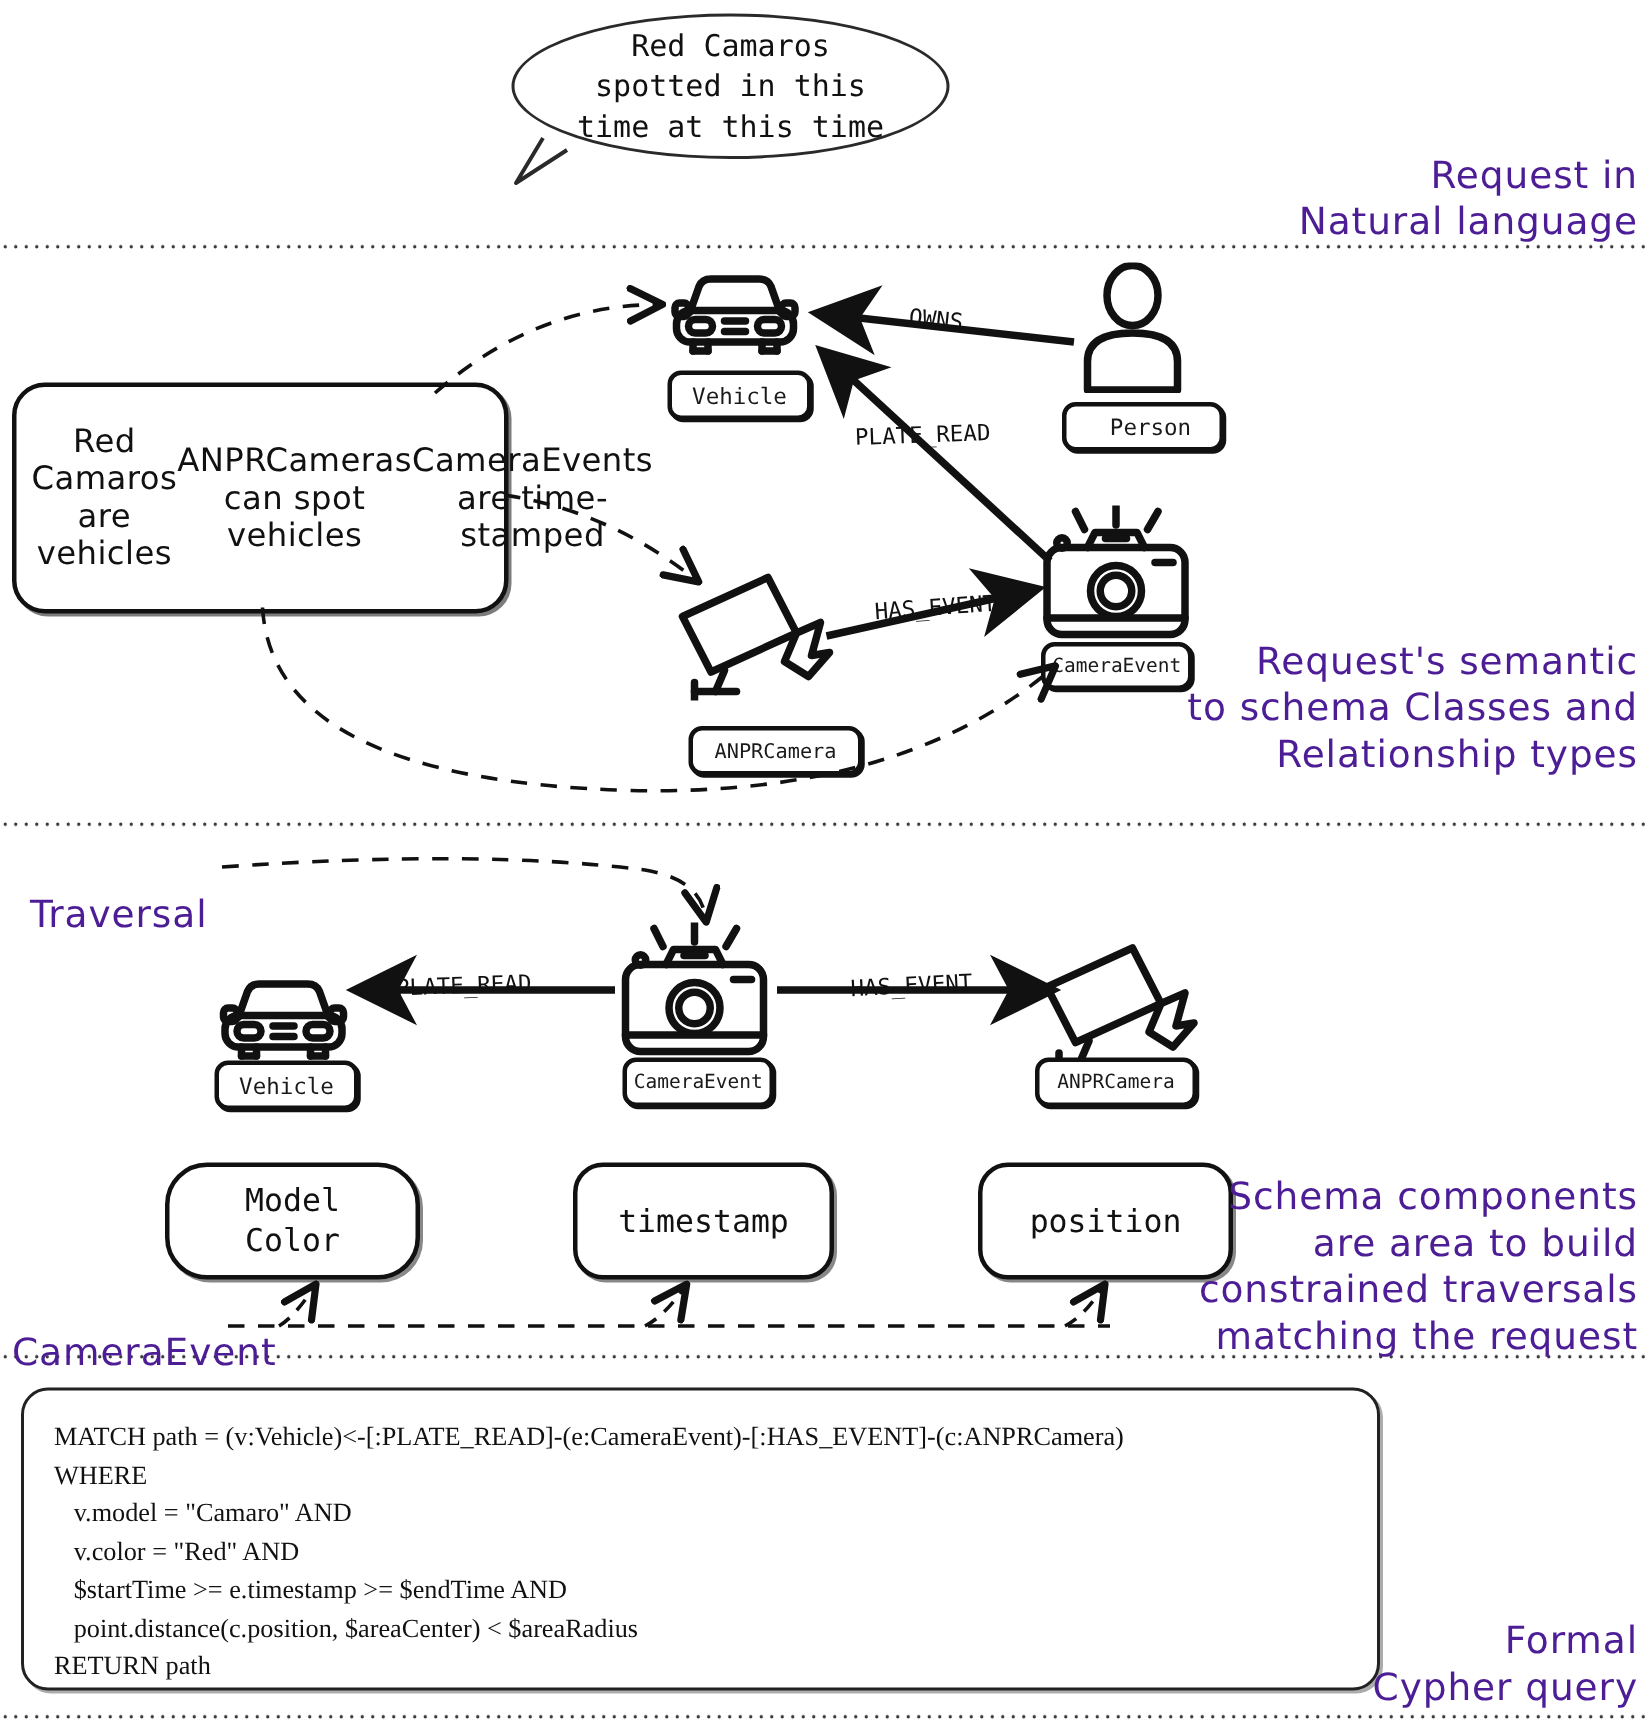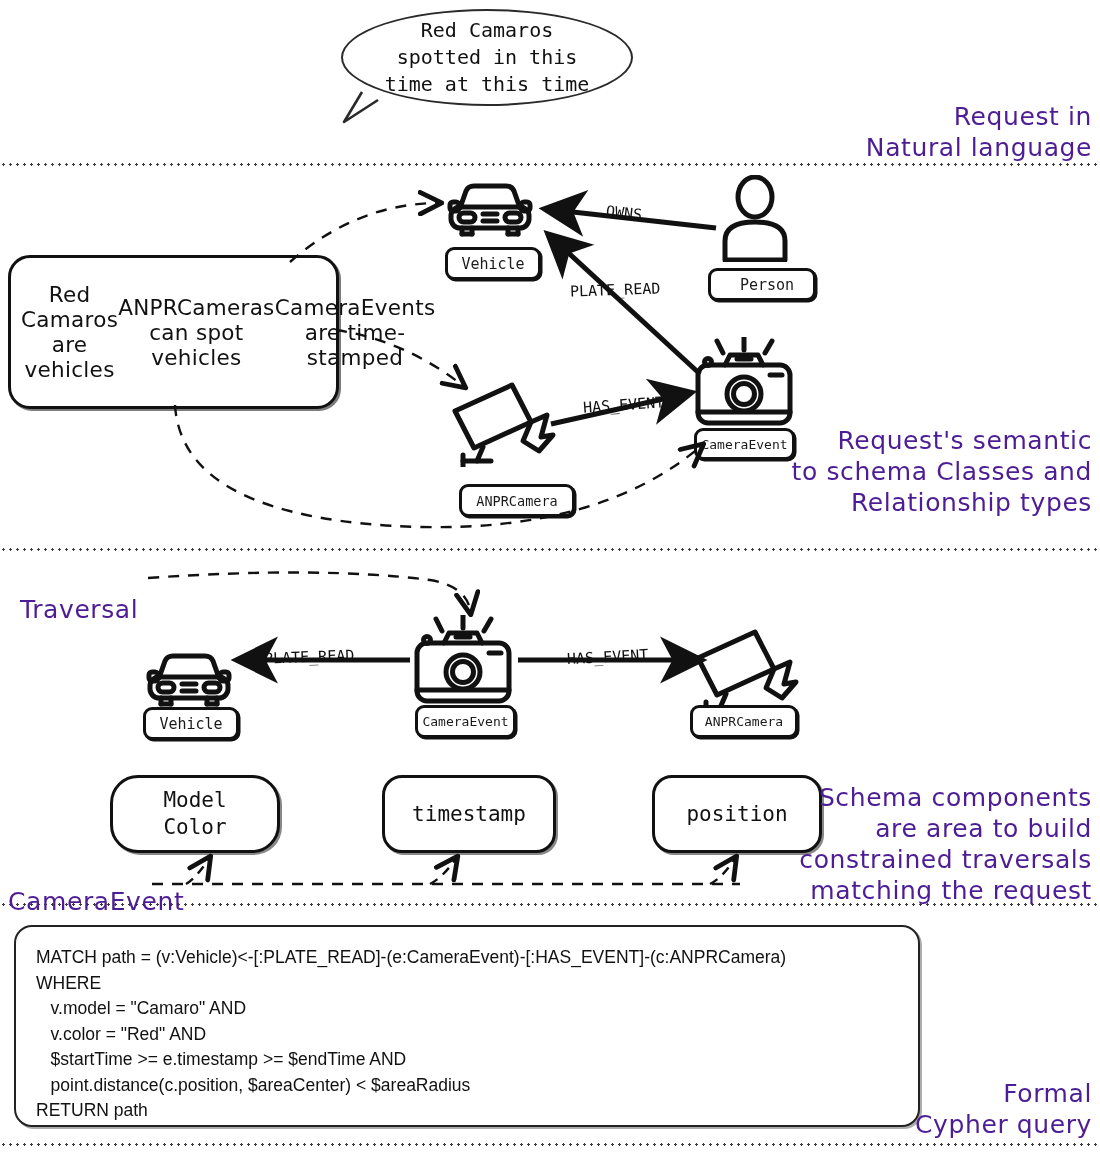--- a/index.html
+++ b/index.html
@@ -67,21 +67,21 @@
     font-family:"DejaVu Sans Mono","Liberation Mono",monospace;
     font-size:20px;line-height:27px;text-align:center;color:#111;
   }
 
   
   .codebox{
     position:absolute;border:2.6px solid #222;border-radius:18px;background:#fff;
     box-shadow:2px 2px 0 rgba(17,17,17,.35);
   }
   .code{
-    font-family:Liberation Sans, sans-serif;
+    font-family:Liberation Serif, serif;
     font-size:17.5px;line-height:25.5px;color:#111;white-space:pre;
     padding:18px 0 16px 20px;
   }
 
   svg.ov{position:absolute;left:0;top:0;width:1100px;height:1155px;
     pointer-events:none;overflow:visible;}
   .ico{position:absolute;}
 </style>
 </head>
 <body>

